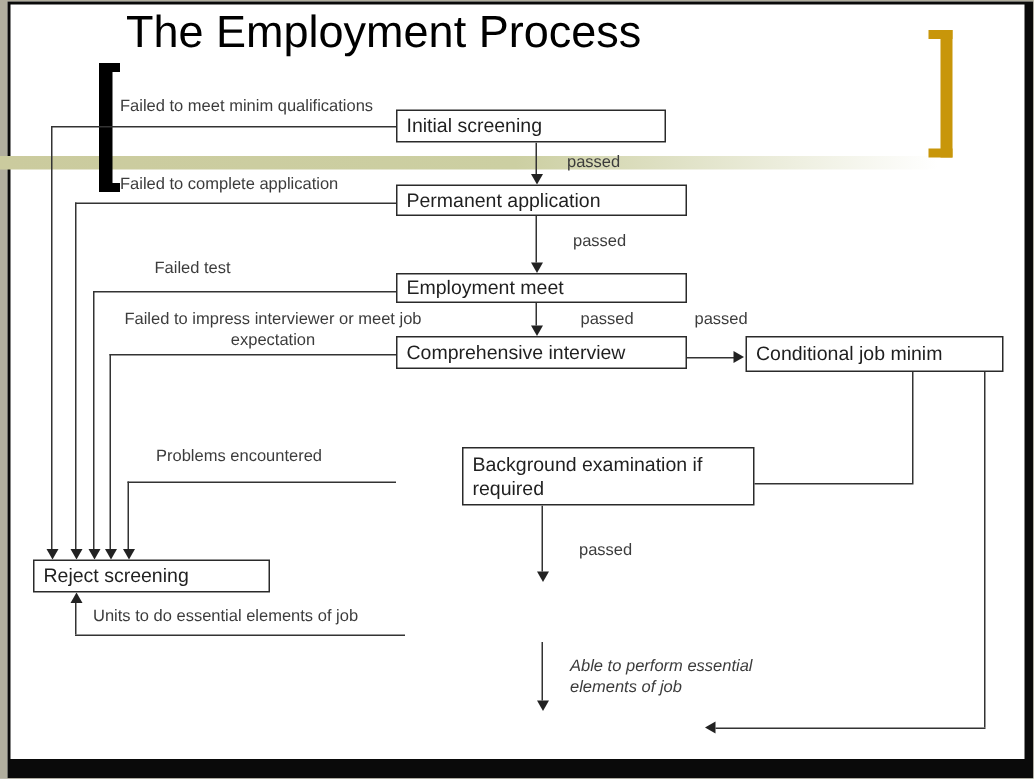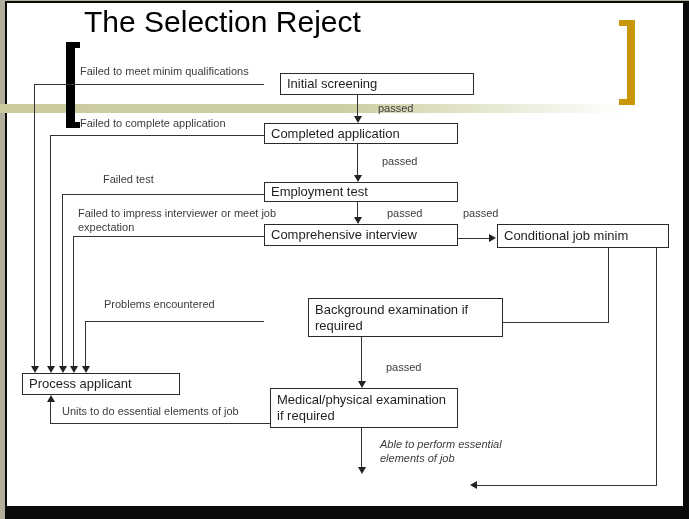--- a/index.html
+++ b/index.html
@@ -43,21 +43,21 @@
 </head>
 <body>
 
 <div class="stage">
   <div class="slide"></div>
 
   <div class="canvas">
 
     <div class="band"></div>
 
-    <div class="title">The Selection Reject</div>
+    <div class="title">The Employment Process</div>
 
     <div class="bracket-left">
       <div class="bar"></div>
       <div class="serif" style="top:0;"></div>
       <div class="serif" style="bottom:0;"></div>
     </div>
     <div class="bracket-right">
       <div class="bar"></div>
       <div class="serif" style="top:0;"></div>
       <div class="serif" style="bottom:0;"></div>
@@ -106,37 +106,36 @@
     <div class="arr-r" style="left:489px;top:234px;"></div>
 
     <div class="vline" style="left:608px;top:248px;height:74px;"></div>
     <div class="hline" style="left:484px;top:322px;width:125px;"></div>
     <div class="arr-l" style="left:477px;top:318px;"></div>
 
     <div class="vline" style="left:656px;top:248px;height:237px;"></div>
     <div class="hline" style="left:477px;top:485px;width:180px;"></div>
     <div class="arr-l" style="left:470px;top:481px;"></div>
 
-    <div class="box" style="left:280px;top:73px;width:194px;height:22px;">Initial screening</div>
-    <div class="box" style="left:264px;top:123px;width:194px;height:21px;">Completed application</div>
-    <div class="box" style="left:264px;top:182px;width:194px;height:20px;">Employment test</div>
+    <div class="box" style="left:264px;top:73px;width:180px;height:22px;">Initial screening</div>
+    <div class="box" style="left:264px;top:123px;width:194px;height:21px;">Permanent application</div>
+    <div class="box" style="left:264px;top:182px;width:194px;height:20px;">Employment meet</div>
     <div class="box" style="left:264px;top:224px;width:194px;height:22px;">Comprehensive interview</div>
     <div class="box" style="left:497px;top:224px;width:172px;height:24px;">Conditional job minim</div>
     <div class="box" style="left:264px;top:298px;width:195px;height:39px;margin-left:44px;">Background examination if required</div>
-    <div class="box" style="left:22px;top:373px;width:158px;height:22px;">Process applicant</div>
-    <div class="box" style="left:270px;top:388px;width:188px;height:40px;">Medical/physical examination if required</div>
+    <div class="box" style="left:22px;top:373px;width:158px;height:22px;">Reject screening</div>
 
     <div class="lbl" style="left:378px;top:101px;">passed</div>
     <div class="lbl" style="left:382px;top:154px;">passed</div>
     <div class="lbl" style="left:387px;top:206px;">passed</div>
     <div class="lbl" style="left:463px;top:206px;">passed</div>
     <div class="lbl" style="left:386px;top:360px;">passed</div>
 
     <div class="lbl" style="left:80px;top:64px;">Failed to meet minim qualifications</div>
     <div class="lbl" style="left:80px;top:116px;">Failed to complete application</div>
     <div class="lbl" style="left:103px;top:172px;">Failed test</div>
-    <div class="lbl wrap" style="left:78px;top:206px;width:208px;">Failed to impress interviewer or meet job expectation</div>
+    <div class="lbl wrap" style="left:78px;top:206px;width:208px;text-align:center;">Failed to impress interviewer or meet job expectation</div>
     <div class="lbl" style="left:62px;top:404px;">Units to do essential elements of job</div>
     <div class="lbl" style="left:104px;top:297px;">Problems encountered</div>
     <div class="lbl wrap" style="left:380px;top:437px;width:135px;font-style:italic;">Able to perform essential elements of job</div>
 
   </div>
 </div>
 
 </body></html>

